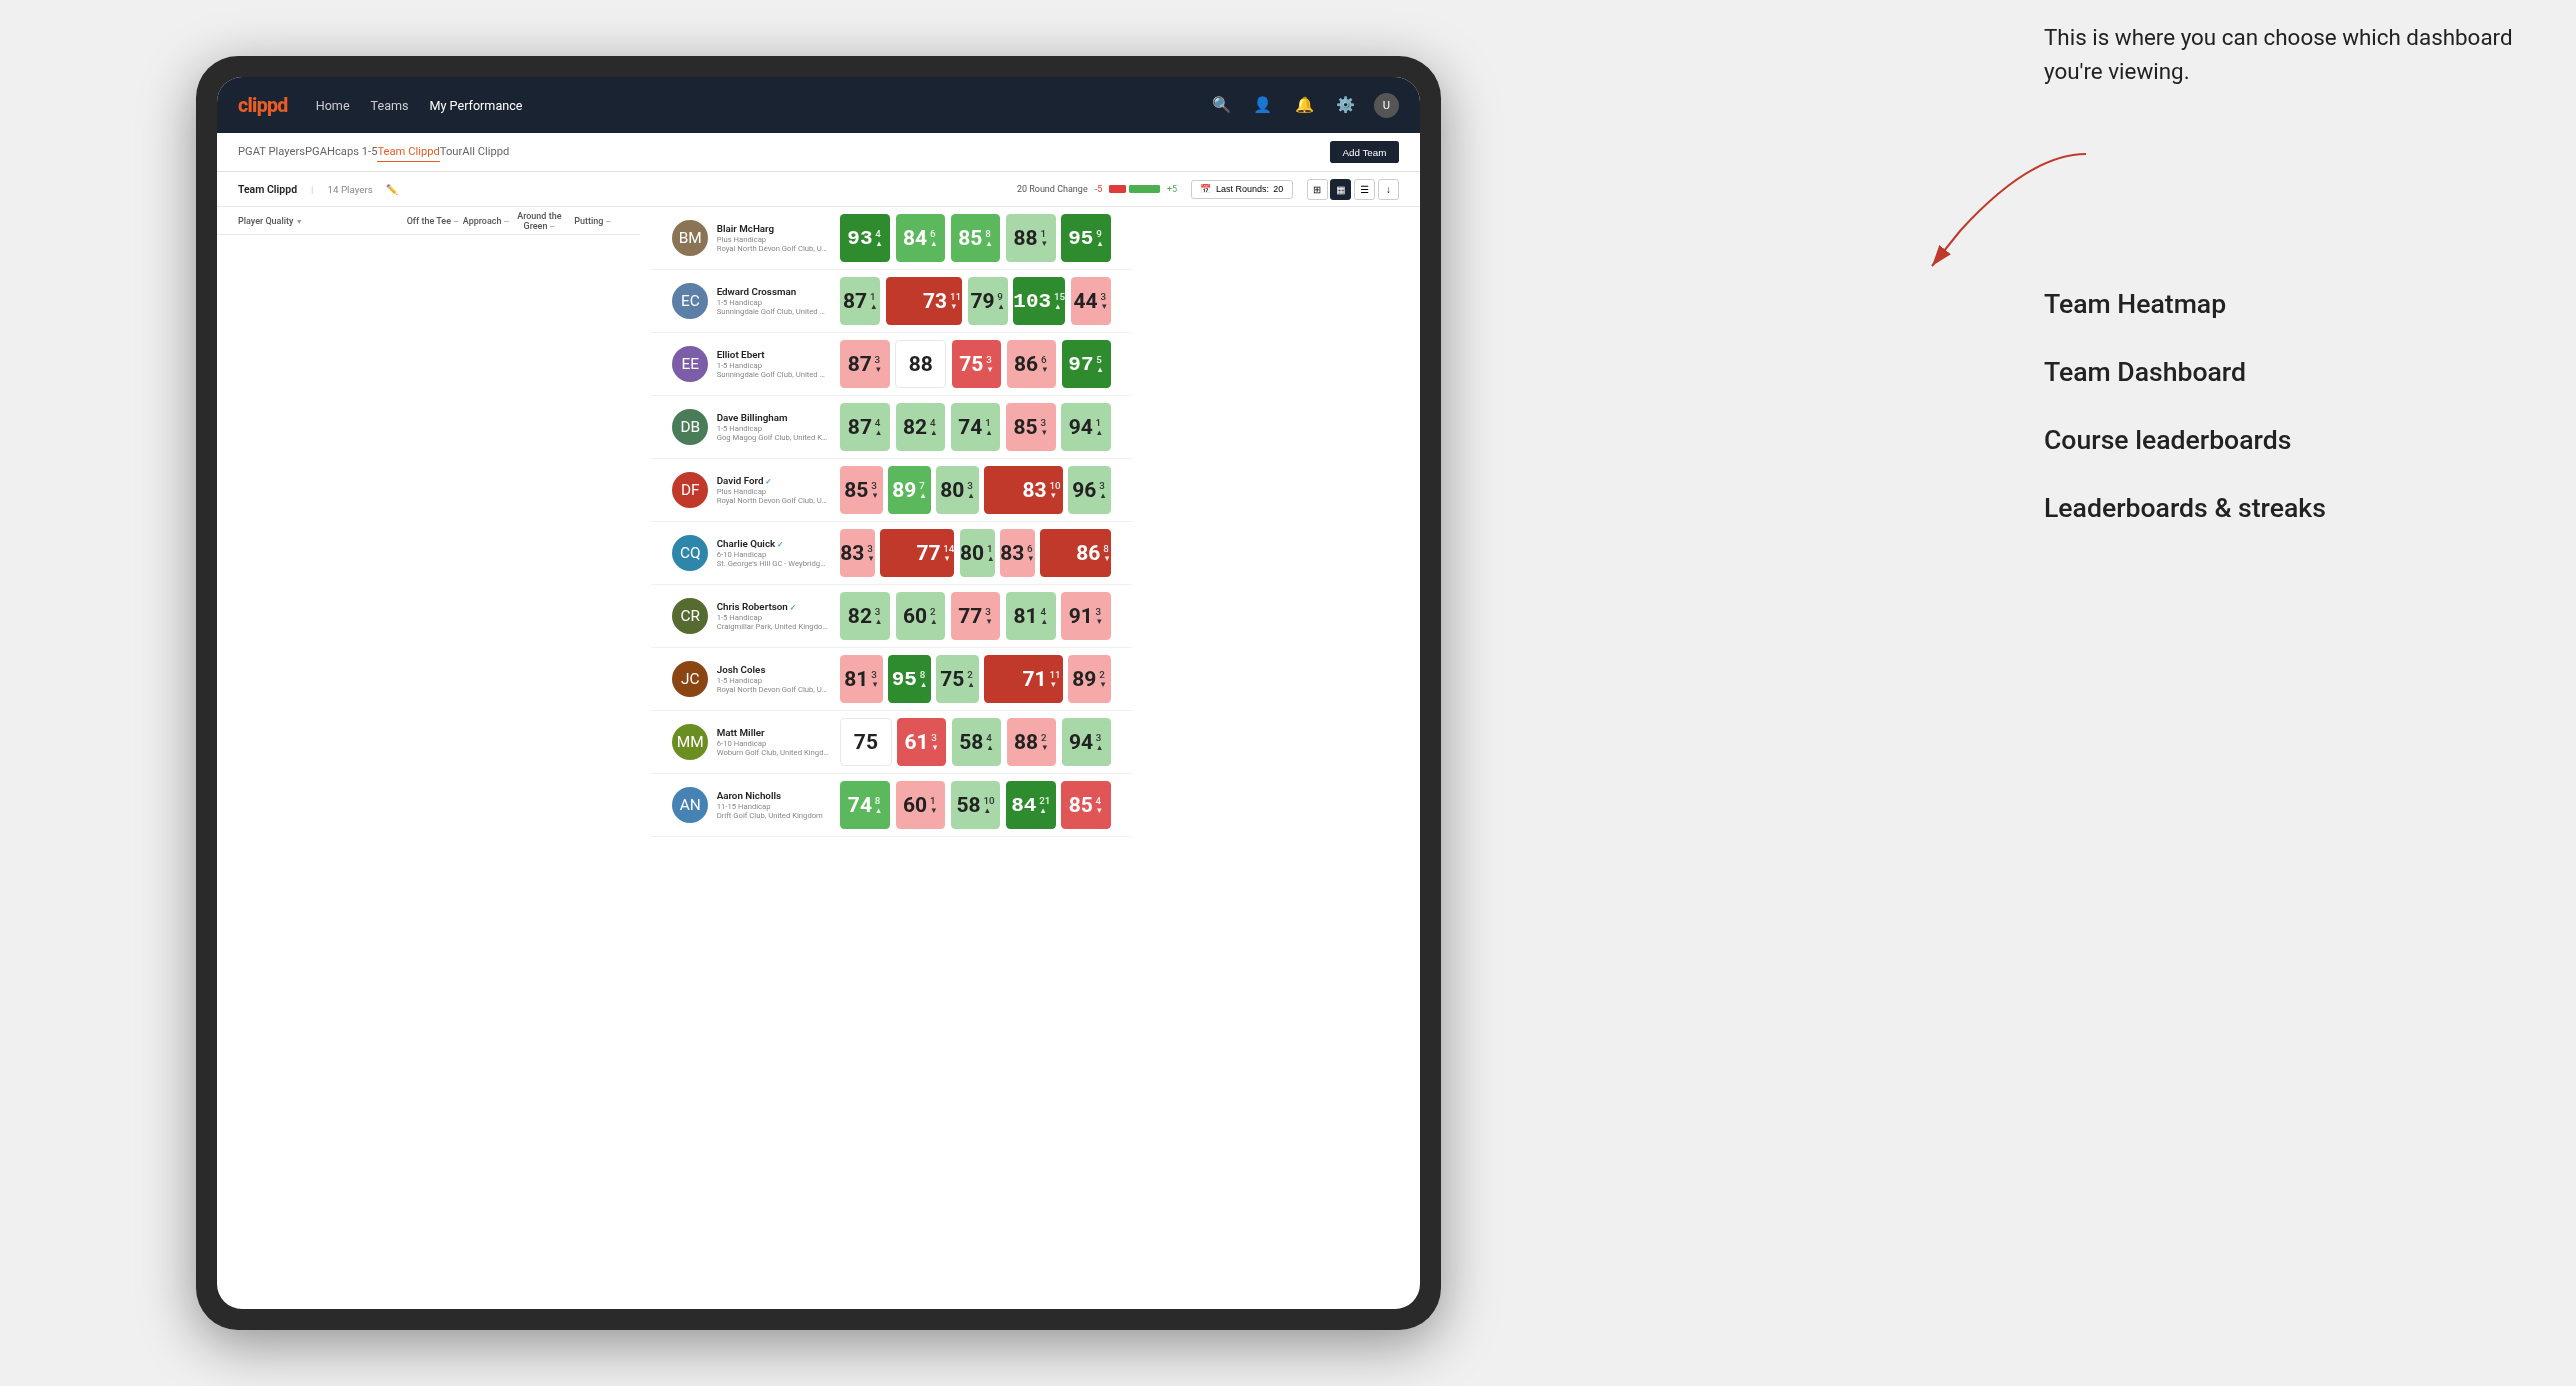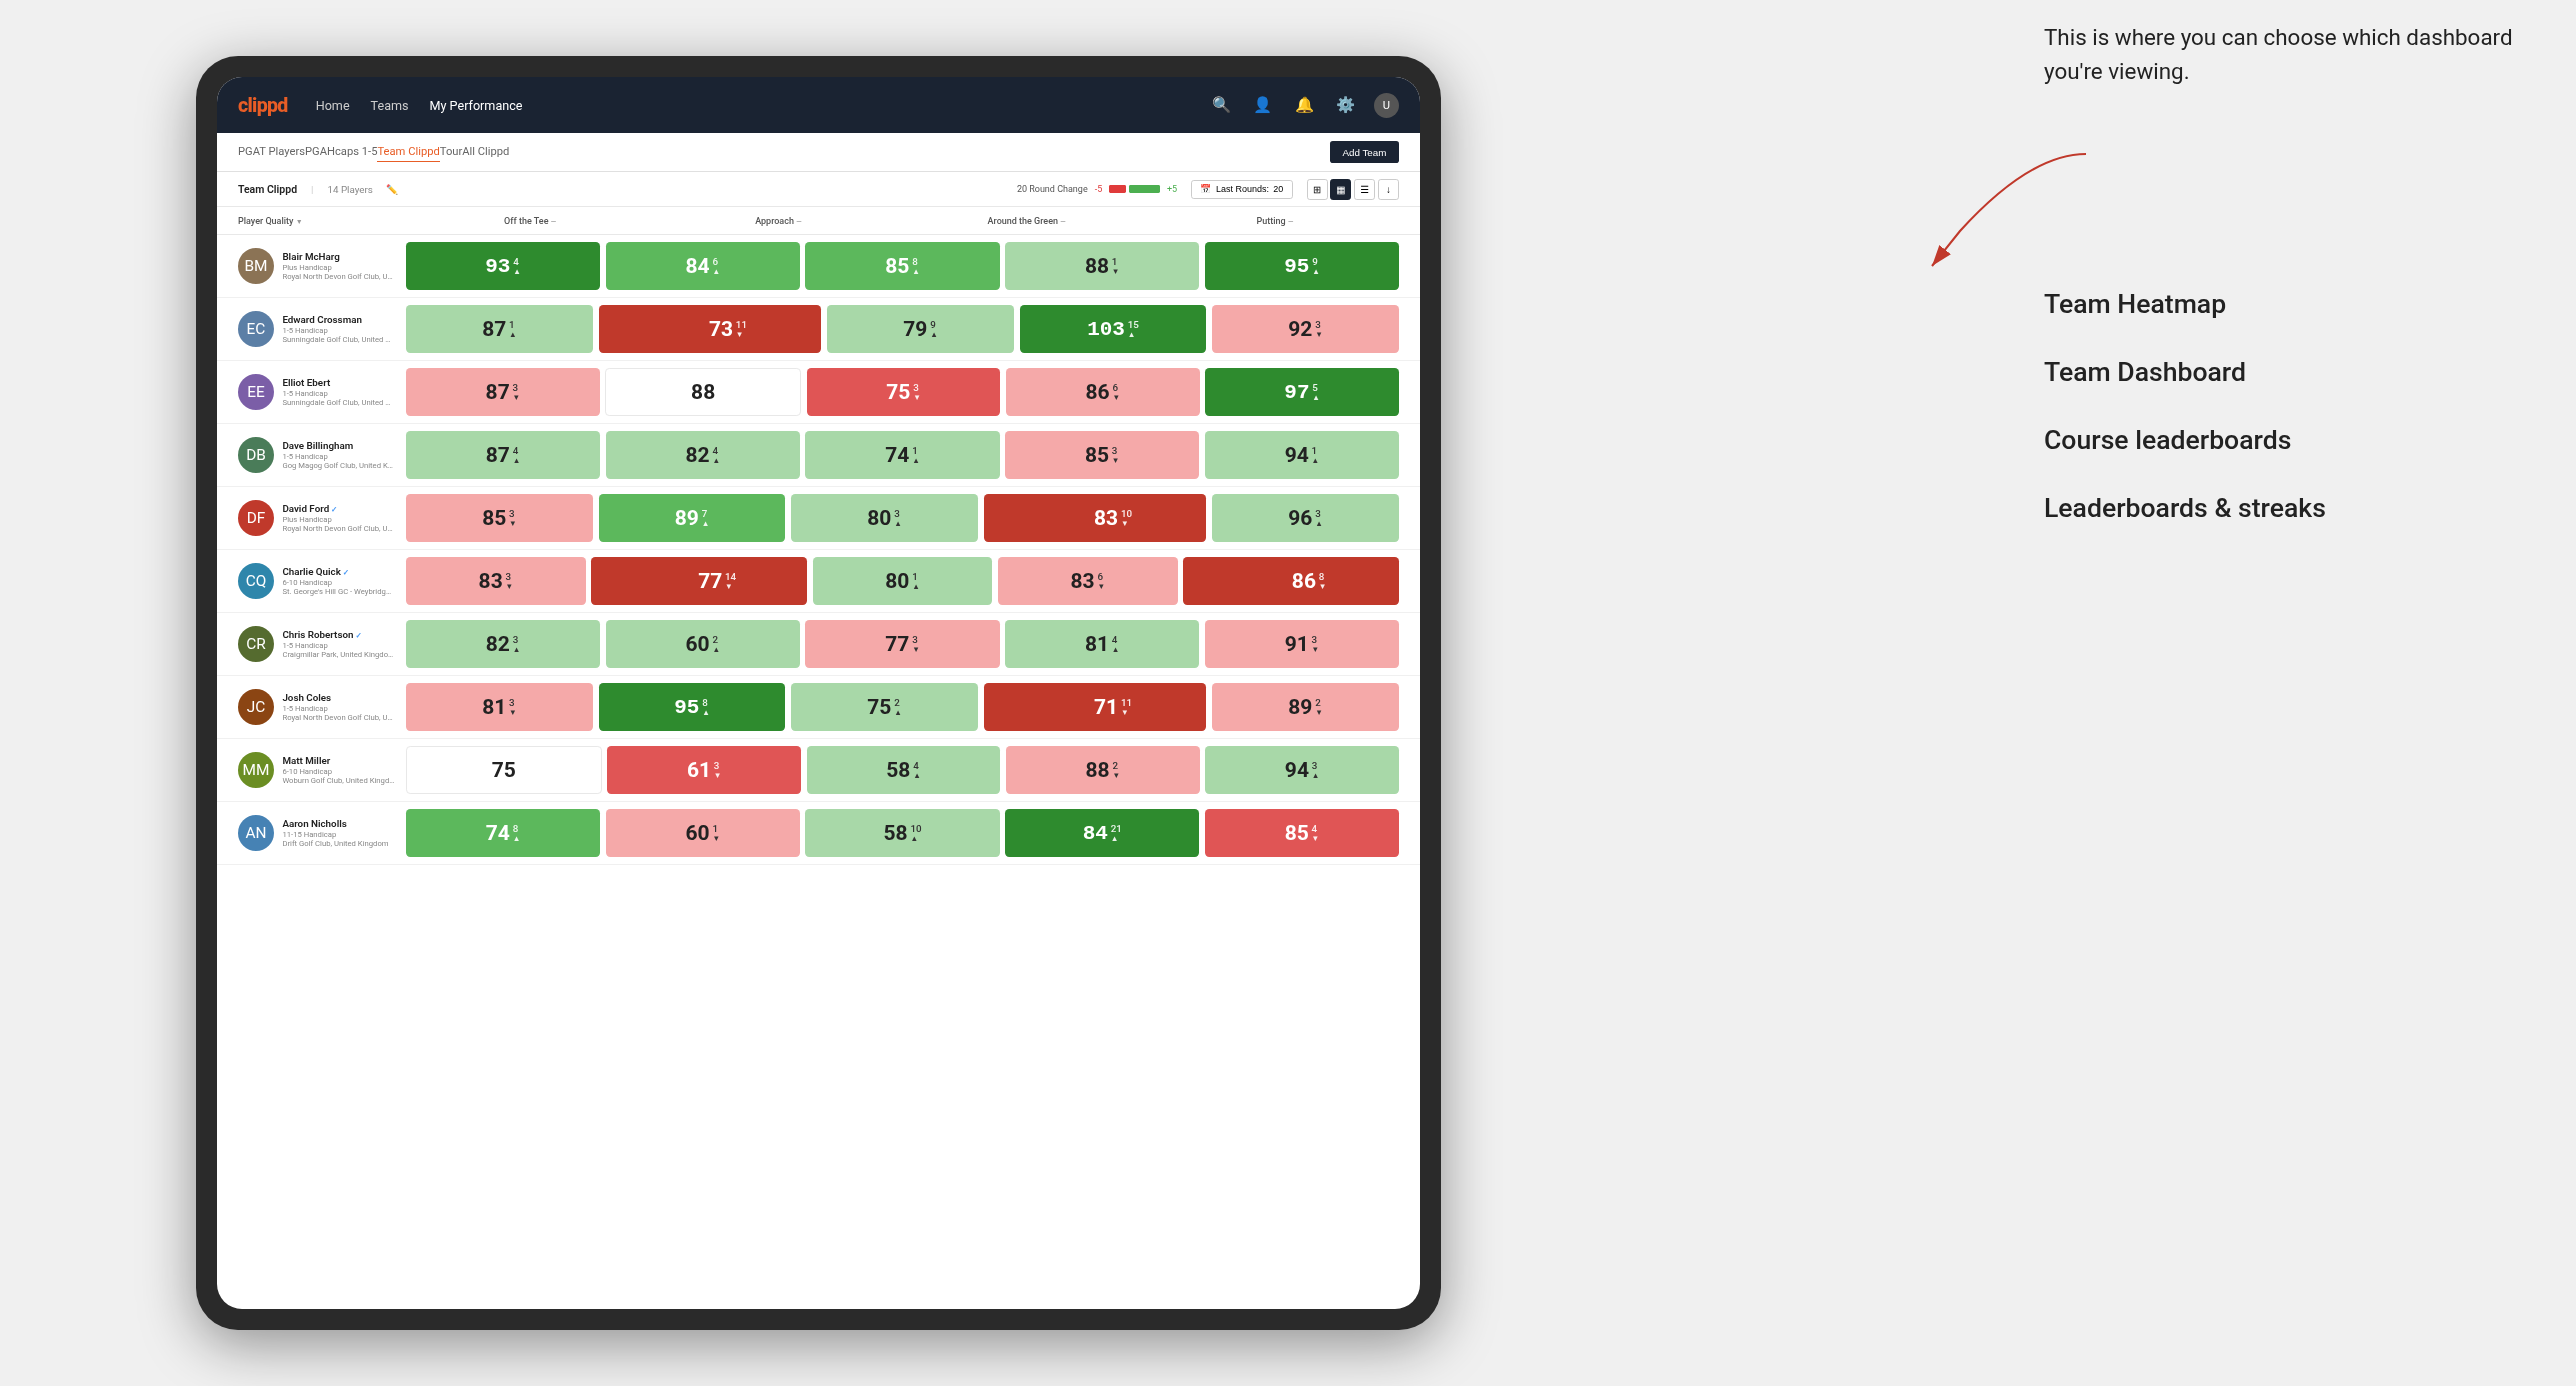--- a/index.html
+++ b/index.html
@@ -394,23 +394,23 @@
     .stat-cell.red-dark .up-arrow,
     .stat-cell.red-med .up-arrow { color: rgba(255,255,255,0.9); }
     .stat-cell.green-dark .down-arrow,
     .stat-cell.green-med .down-arrow,
     .stat-cell.red-dark .down-arrow,
     .stat-cell.red-med .down-arrow { color: rgba(255,255,255,0.9); }
 
     
     .content-area {
       display: flex;
-      flex-direction: column;
       flex: 1;
       overflow: hidden;
+      gap: 11px;
     }
   </style>
 </head>
 <body>
 
 <div class="annotation-area">
   <div class="annotation-text">This is where you can choose which dashboard you're viewing.</div>
 
   <svg class="annotation-arrow" viewBox="0 0 300 200">
     <path d="M 280 10 Q 200 10 100 120 L 60 170" stroke="#c0392b" stroke-width="3" fill="none" marker-end="url(#arrowhead)"></path>
@@ -588,21 +588,21 @@
                 </span>
               </div>
               <div class="stat-cell green-dark">
                 <span class="stat-value">103</span>
                 <span class="stat-change">
                   <span class="change-num">15</span>
                   <span class="change-arrow up-arrow">▲</span>
                 </span>
               </div>
               <div class="stat-cell red-light">
-                <span class="stat-value">92</span>
+                <span class="stat-value">44</span>
                 <span class="stat-change">
                   <span class="change-num">3</span>
                   <span class="change-arrow down-arrow">▼</span>
                 </span>
               </div>
             </div>
           </div>
           <div class="player-row">
             <div class="player-info">
               <div class="player-avatar" style="background: rgb(123, 94, 167);">EE</div>

